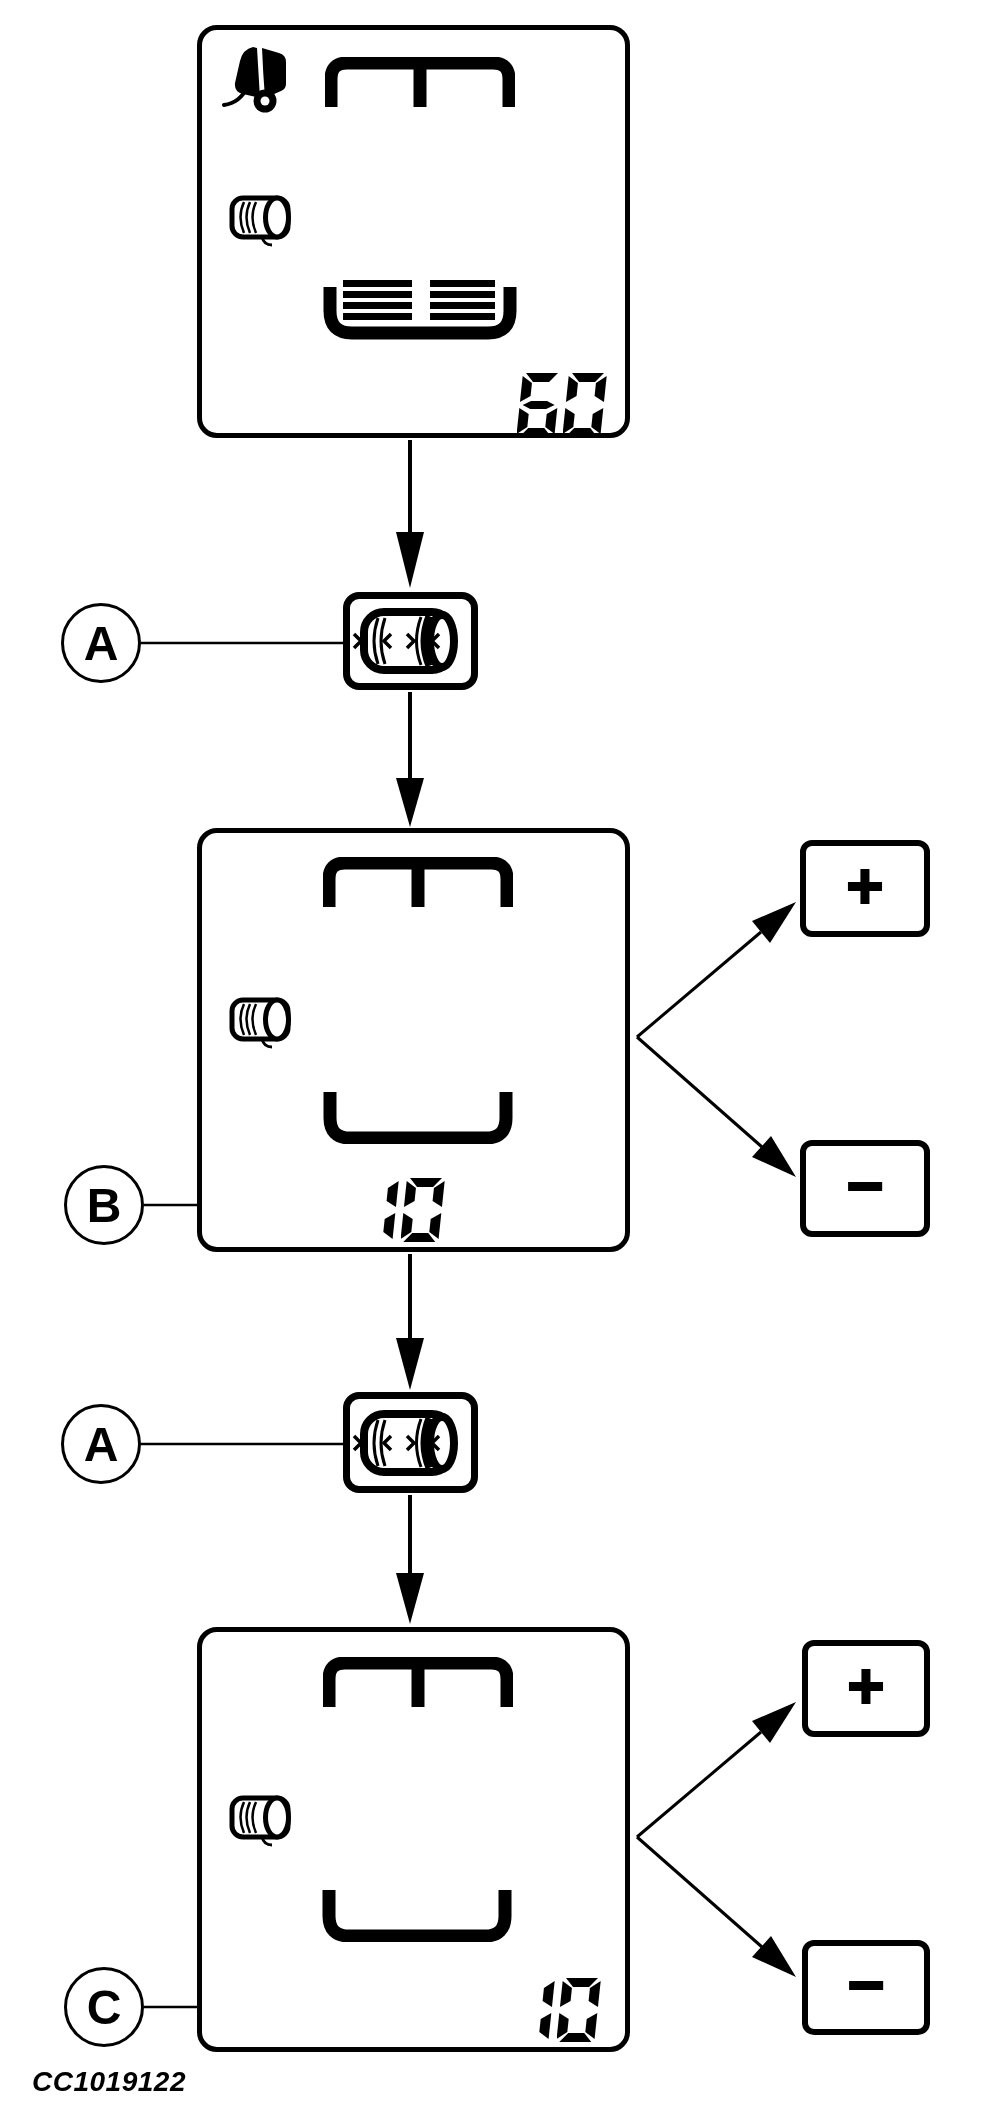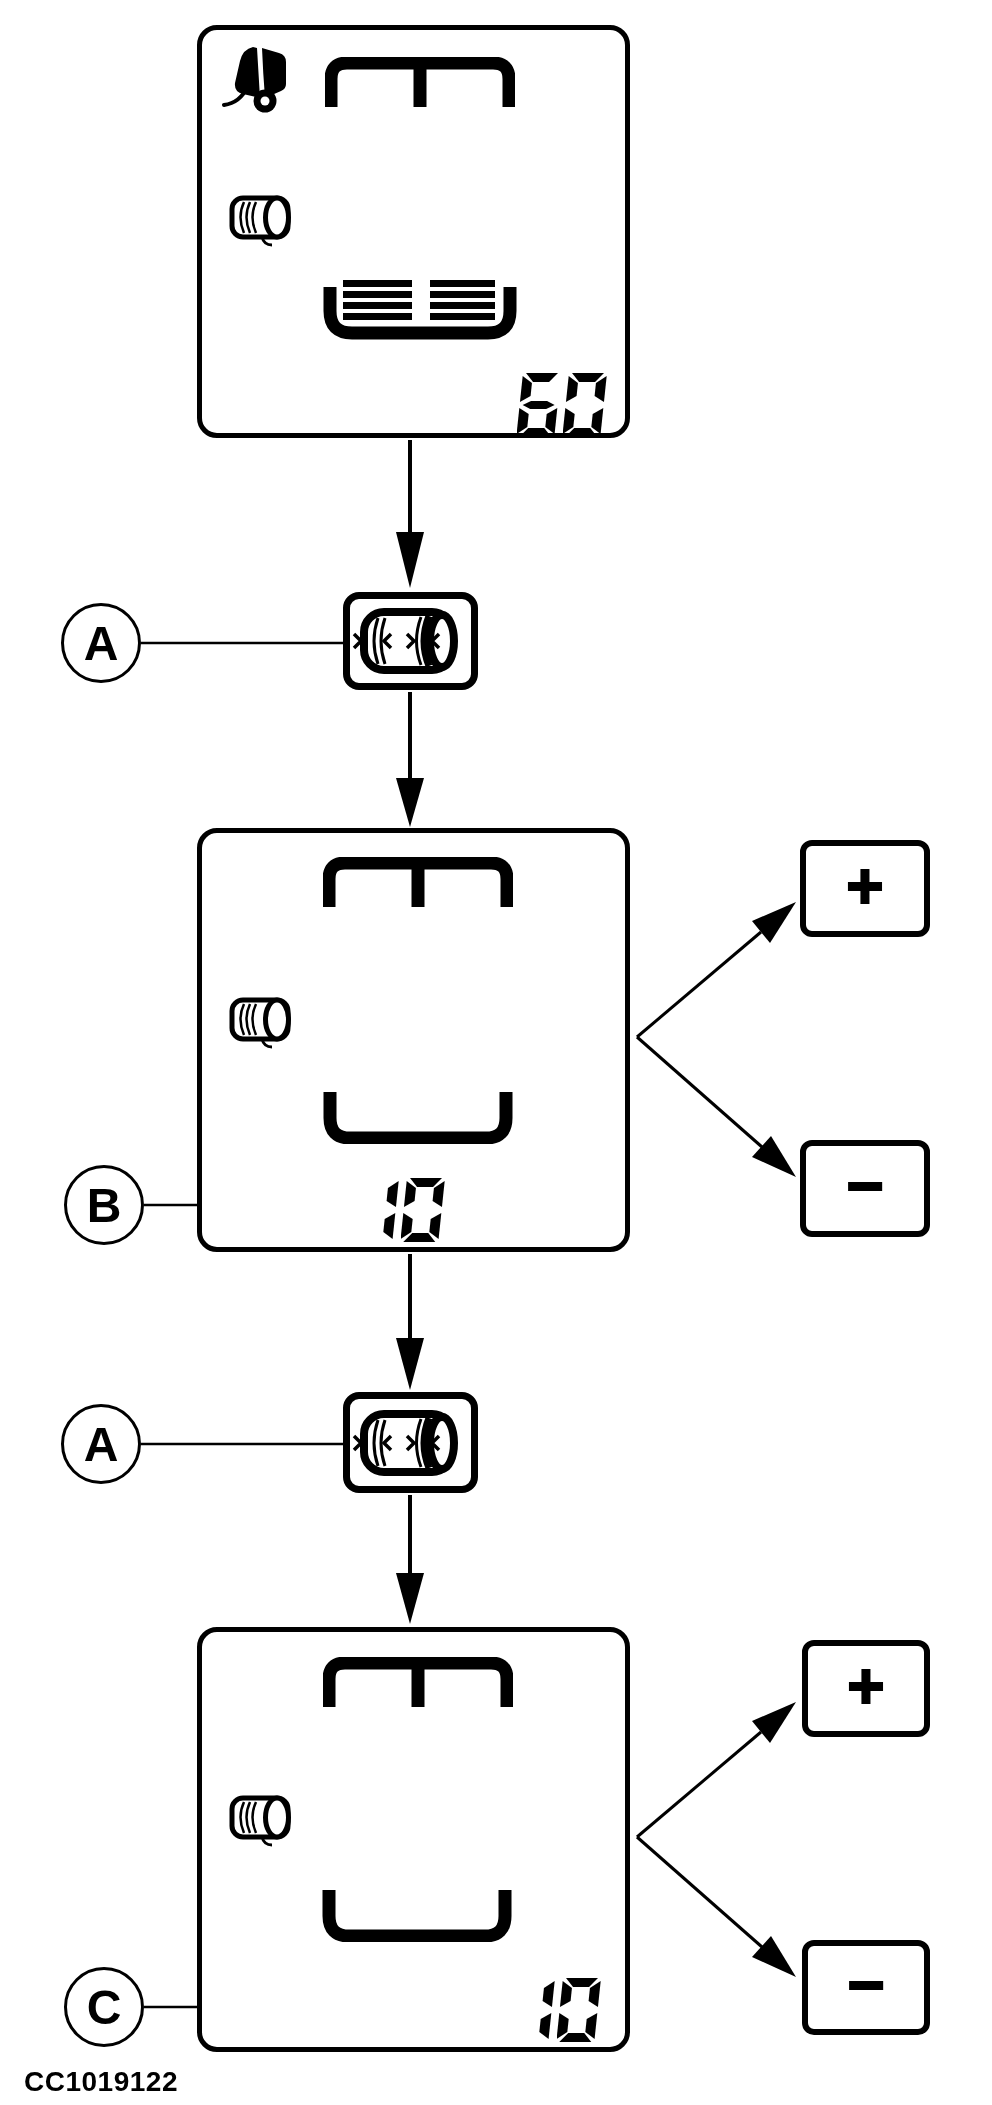--- a/index.html
+++ b/index.html
@@ -233,14 +233,14 @@
       <span>C</span>
     </div>
 
   <div class="abs pmbtn" style="left:802px;top:1640px;width:128px;height:97px;">
     <span>+</span>
     </div>
   <div class="abs pmbtn" style="left:802px;top:1940px;width:128px;height:95px;">
     <span>−</span>
     </div>
 
-  <div class="abs caption" style="left:24px;top:2066px;">CC1019122</div>
+  <div class="abs caption" style="left:32px;top:2066px;font-style:italic;">CC1019122</div>
 </div>
 
 </body></html>

